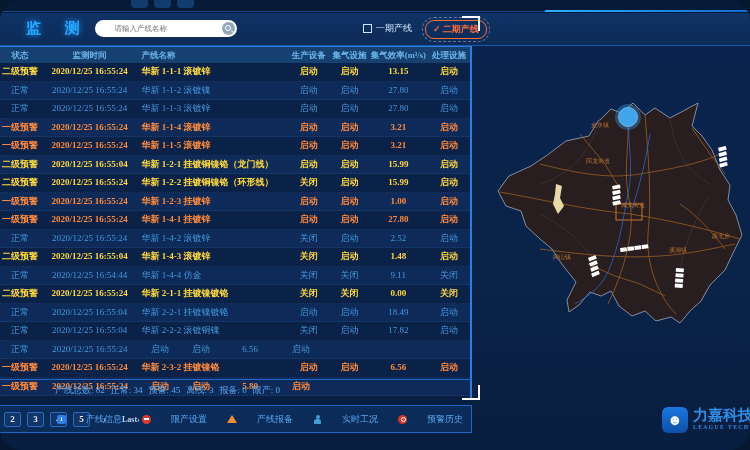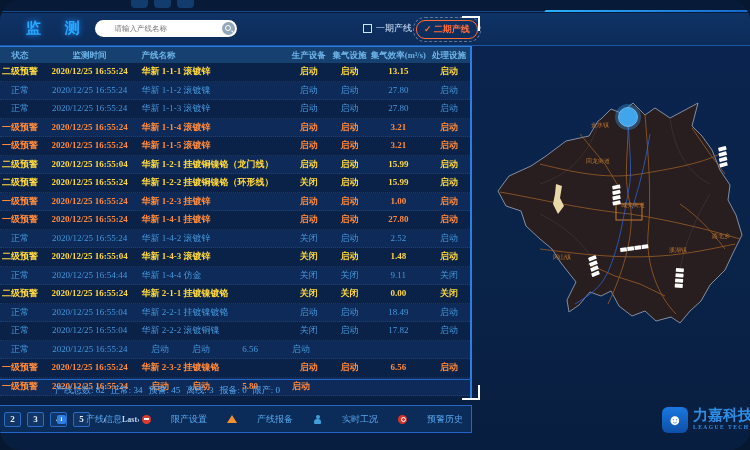--- a/index.html
+++ b/index.html
@@ -14,21 +14,21 @@
   
   .hdr{position:absolute;left:0;top:13px;width:750px;height:32px;background:linear-gradient(180deg,#0f3366,#0c2b58);border-bottom:1px solid #1b57a8;}
   .title{position:absolute;left:26px;top:6px;font-size:15px;font-weight:bold;color:#25aaff;letter-spacing:10px;text-shadow:0 0 6px #1e90ff;}
   .search{position:absolute;left:95px;top:7px;width:142px;height:17px;background:#fff;border-radius:9px;display:flex;align-items:center;justify-content:center;}
   .search input{border:0;outline:0;background:transparent;font-size:7.5px;color:#666;padding-left:9px;width:110px;font-family:inherit;}
   .mag{position:absolute;right:2px;top:2px;width:13px;height:13px;border-radius:50%;background:#93a7bb;}
   .mag::before{content:"";position:absolute;left:3px;top:3px;width:4px;height:4px;border:1.2px solid #fff;border-radius:50%;}
   .mag::after{content:"";position:absolute;left:8.5px;top:8.5px;width:2.5px;height:1.2px;background:#fff;transform:rotate(45deg);}
   .phase1{position:absolute;left:363px;top:9px;display:flex;align-items:center;font-size:9px;color:#d6e8ff;cursor:pointer;}
   .cbx{display:inline-block;width:7px;height:7px;border:1px solid #cfe4ff;margin-right:4px;}
-  .phase2{position:absolute;left:416px;top:7px;padding:2px 7px;border:1px solid #ff6b39;border-radius:9px;color:#ff6b39;font-size:9px;font-weight:bold;outline:1px dashed rgba(255,255,255,.35);outline-offset:2px;cursor:pointer;}
+  .phase2{position:absolute;left:425px;top:7px;padding:2px 7px;border:1px solid #ff6b39;border-radius:9px;color:#ff6b39;font-size:9px;font-weight:bold;outline:1px dashed rgba(255,255,255,.35);outline-offset:2px;cursor:pointer;}
   .bracket-tr{position:absolute;left:462px;top:16px;width:16px;height:13px;border-top:2px solid #fff;border-right:2px solid #fff;}
   .bracket-br{position:absolute;left:462px;top:385px;width:16px;height:13px;border-bottom:2px solid #fff;border-right:2px solid #fff;}
   
   .panel{position:absolute;left:0;top:46px;width:472px;}
   .panel-rborder{position:absolute;left:470px;top:46px;width:2px;height:352px;background:#2e7de0;}
   .thead{display:flex;height:16px;line-height:16px;background:#16406f;border-top:1px solid #2f7de0;font-size:8.5px;font-weight:bold;color:#6db3e8;align-items:flex-end;}
   .trow{display:flex;height:17.5px;line-height:17.5px;font-size:9px;border-bottom:1px dotted rgba(80,140,220,.22);}
   .trow:nth-child(odd){background:#0a2148;}
   .trow:nth-child(even){background:#0d2a58;}
   .c{overflow:hidden;white-space:nowrap;text-align:center;}

